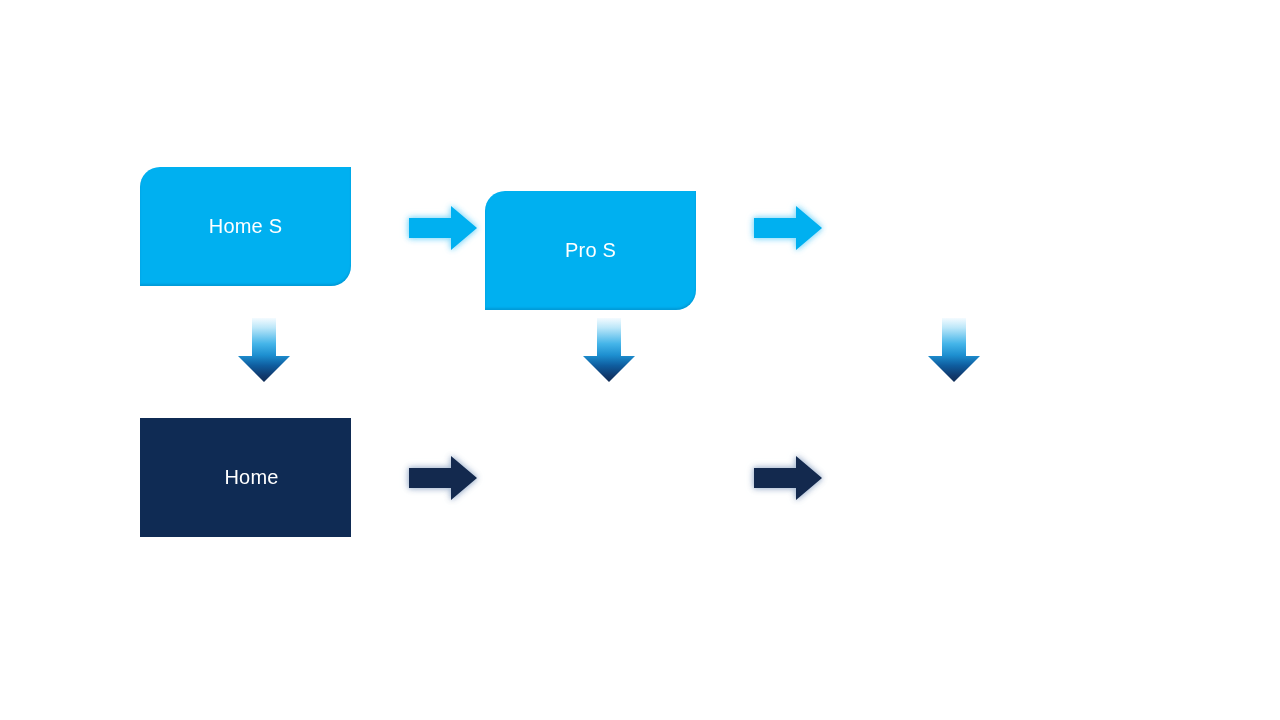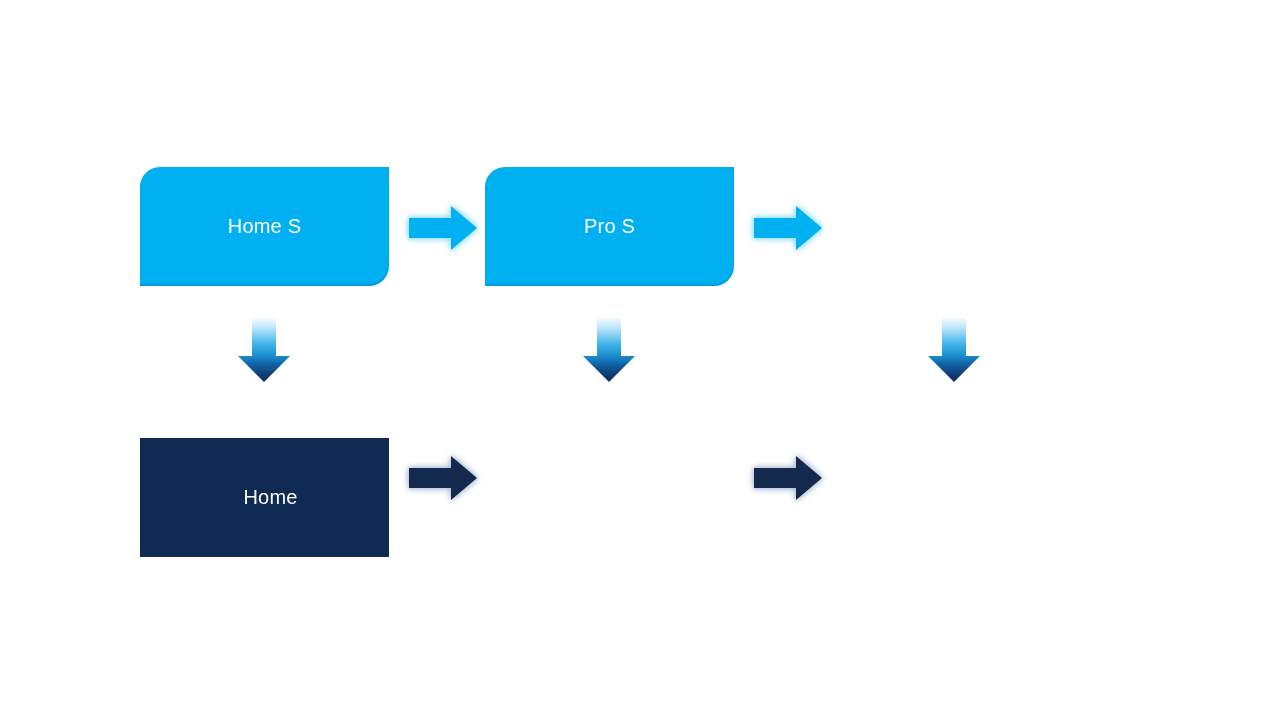--- a/index.html
+++ b/index.html
@@ -10,43 +10,43 @@
   .canvas {
     position: relative;
     width: 1280px;
     height: 720px;
     background: #ffffff;
     overflow: hidden;
     font-family: "Liberation Sans", sans-serif;
   }
   .box {
     position: absolute;
-    width: 249px;
+    width: 211px;
     height: 119px;
     display: flex;
     align-items: center;
     justify-content: center;
     color: #ffffff;
     font-size: 20px;
     letter-spacing: 0.2px;
     box-sizing: border-box;
   }
   .box-top {
     background: #00B0F0;
     border-radius: 20px 0 20px 0;
     box-shadow: inset 0 -2px 2px rgba(0,60,110,0.18);
   }
   .box-bottom {
     background: #0F2B54;
   }
   .col1 { left: 140px; }
-  .col2 { left: 485px; }
+  .col2 { left: 485px; margin-top: 24px; }
   .col3 { left: 829px; }
   .row-top { top: 167px; }
-  .row-bottom { top: 438px; padding-left: 12px; }
+  .row-bottom { top: 418px; padding-left: 12px; }
 
   .arrow-right {
     position: absolute;
     width: 68px;
     height: 44px;
   }
   .arrow-right.blue svg {
     filter: drop-shadow(0 0 3px rgba(140,219,250,0.95)) drop-shadow(0 0 2px rgba(140,219,250,0.75));
   }
   .arrow-right.navy svg {

